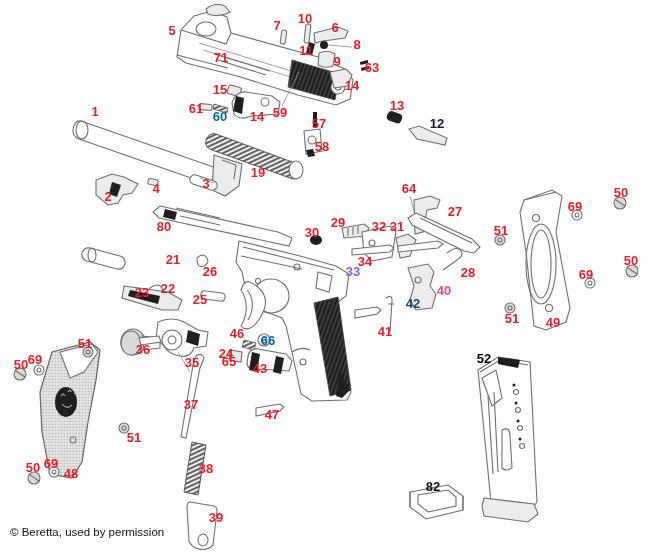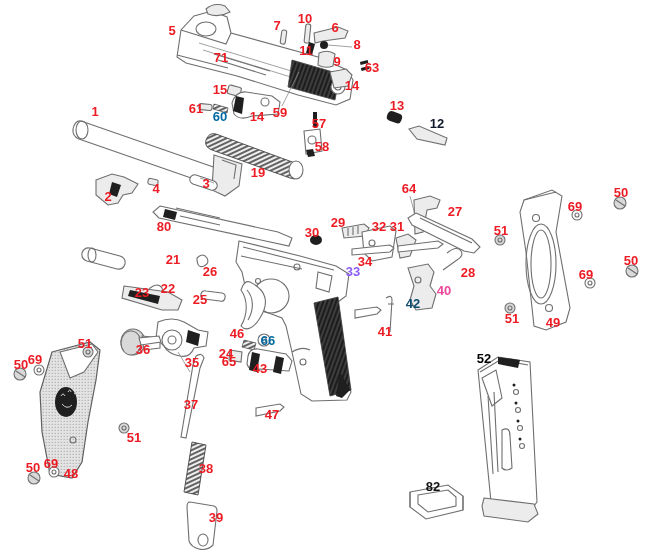--- a/index.html
+++ b/index.html
@@ -329,13 +329,14 @@
       <div class="part-label" style="left: 484px; top: 358px; color: #000000;">52</div>
       <div class="part-label" style="left: 134px; top: 437px; color: rgb(237, 28, 36);">51</div>
       <div class="part-label" style="left: 51px; top: 463px; color: rgb(237, 28, 36);">69</div>
       <div class="part-label" style="left: 33px; top: 467px; color: rgb(237, 28, 36);">50</div>
       <div class="part-label" style="left: 71px; top: 473px; color: rgb(237, 28, 36);">48</div>
       <div class="part-label" style="left: 206px; top: 468px; color: rgb(237, 28, 36);">38</div>
       <div class="part-label" style="left: 216px; top: 517px; color: rgb(237, 28, 36);">39</div>
       <div class="part-label" style="left: 433px; top: 486px; color: rgb(17, 17, 17);">82</div>
     </div>
 
+  <div class="copyright">© Beretta, used by permission</div>
 </div>
 
 </body></html>

